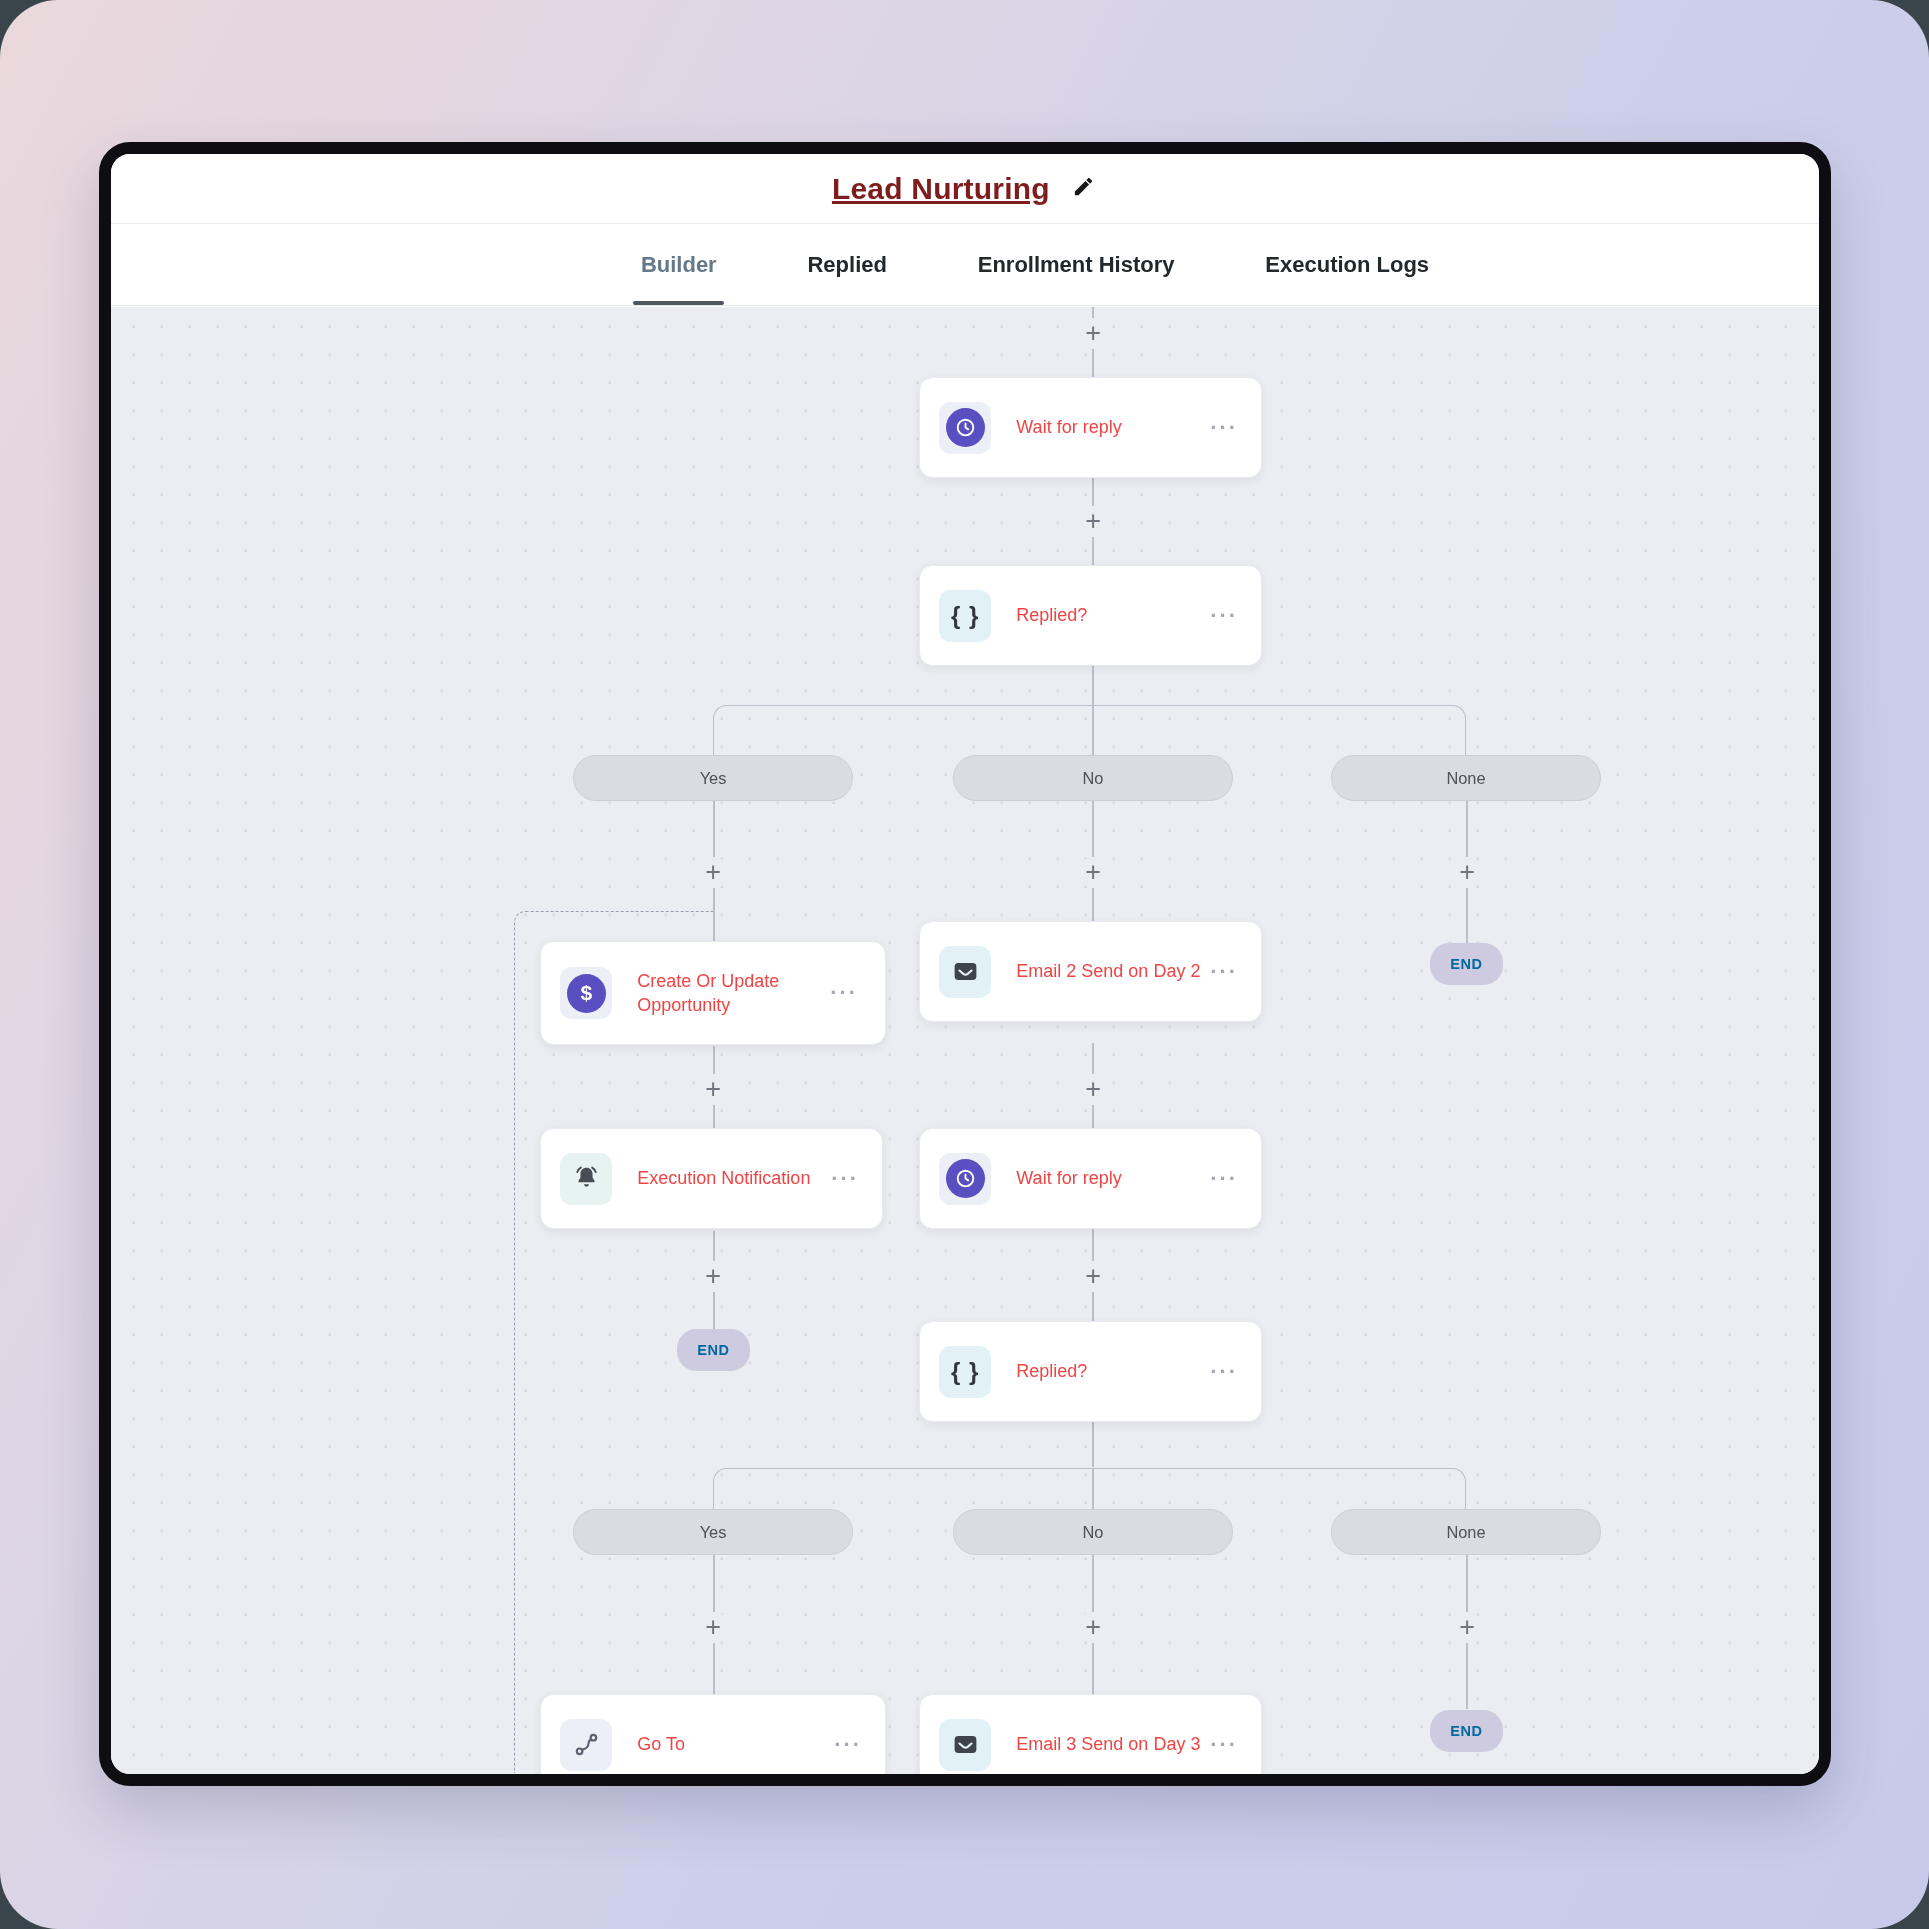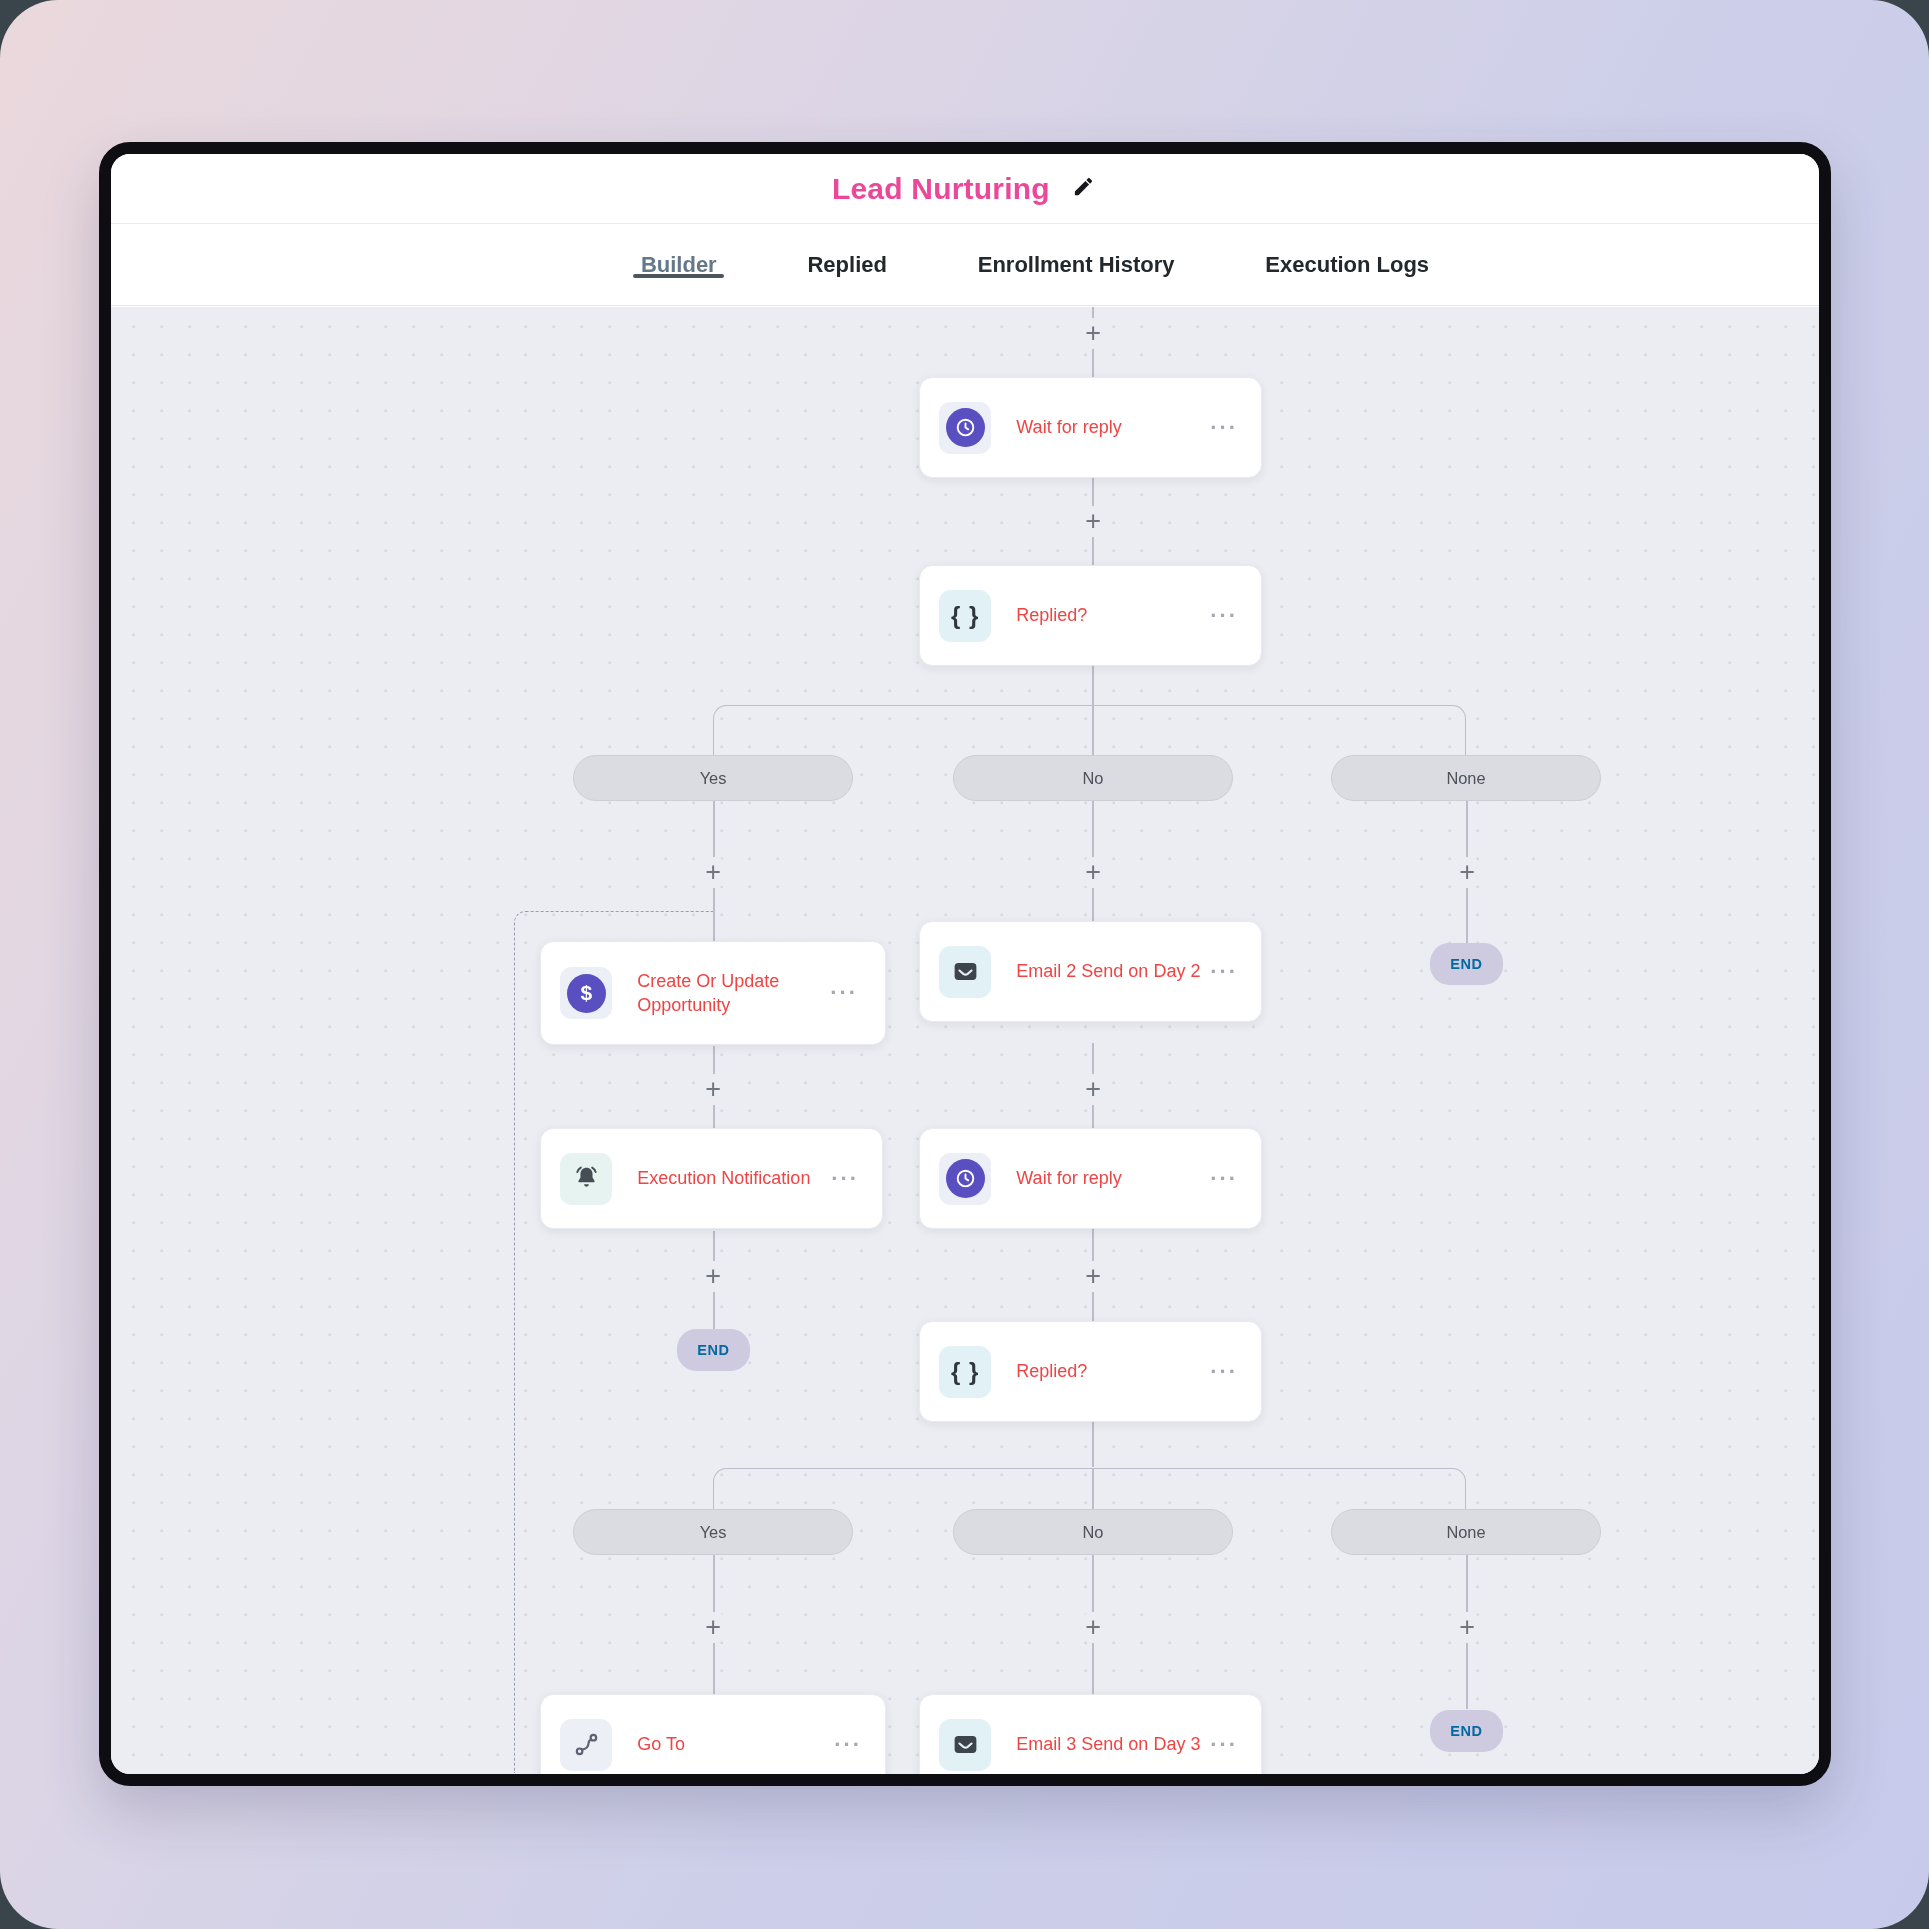--- a/index.html
+++ b/index.html
@@ -7,24 +7,24 @@
   .stage { position:relative; width:1929px; height:1929px; overflow:hidden; border-radius:58px;
            background:linear-gradient(118deg,#ead8dc 0%,#ded6e5 28%,#cdcfe9 58%,#c7caea 100%); }
 
   
   .window { position:absolute; left:99px; top:142px; width:1732px; height:1644px;
             background:#ffffff; border:12.6px solid #0e0e12; border-radius:31px;
             overflow:hidden; box-shadow:0 25px 58px rgba(43,44,78,.20); }
 
   .header { height:70px; display:flex; align-items:center; justify-content:center; gap:19.3px;
             background:#fff; border-bottom:1px solid #ececf0; }
-  .title { font-size:30px; font-weight:700; color:#ec4899; letter-spacing:0.2px; }
+  .title { font-size:30px; font-weight:700; color:#7f1d1d; letter-spacing:0.2px;text-decoration:underline; }
   .edit-btn { width:29px; height:29px; display:flex; align-items:center; justify-content:center; cursor:pointer; }
 
-  .tabsrow { height:82px; background:#fff; border-bottom:1px solid #e5e6ea; display:flex; justify-content:center;align-items:center; }
+  .tabsrow { height:82px; background:#fff; border-bottom:1px solid #e5e6ea; display:flex; justify-content:center; }
   .tabsgroup { display:flex; gap:83px; transform:translateX(70px); }
   .tab { position:relative; display:flex; align-items:center; font-size:22px; font-weight:600;
          color:#23282d; padding:0 3.9px; cursor:pointer; }
   .tab.active { color:#64788a; }
   .tab.active::after { content:""; position:absolute; left:-3.9px; right:-3.9px; bottom:0; height:3.9px;
                        background:#4d565e; border-radius:2.9px; }
 
   
   .canvas { position:absolute; left:0; top:153px; right:0; bottom:0;
             background-color:#ecedf2;

